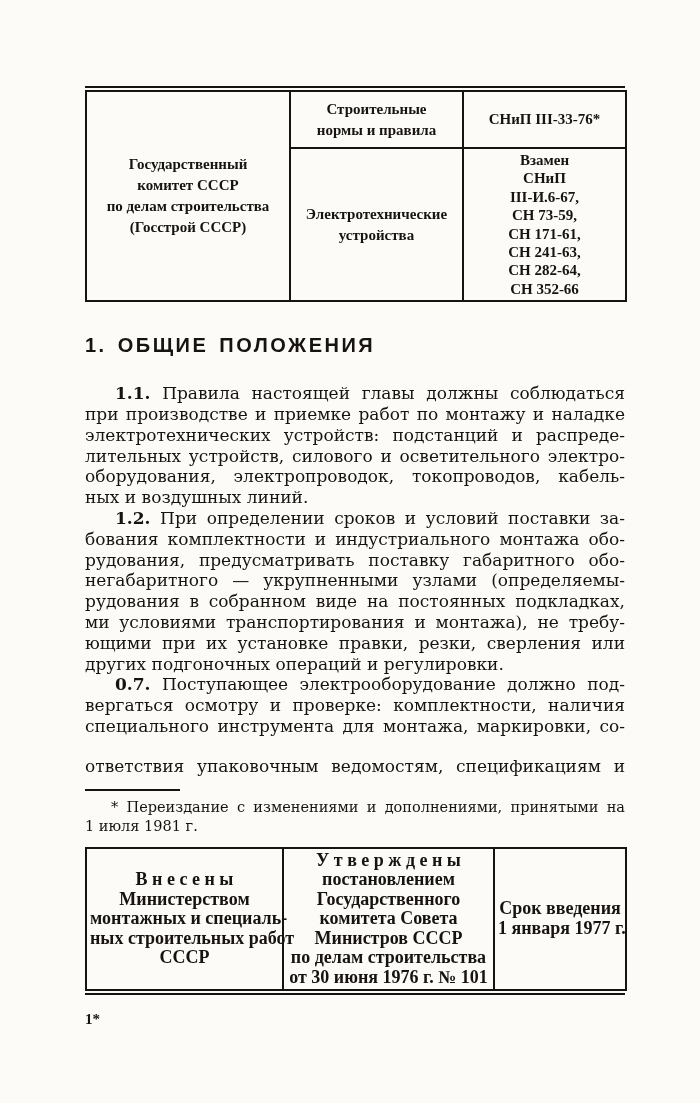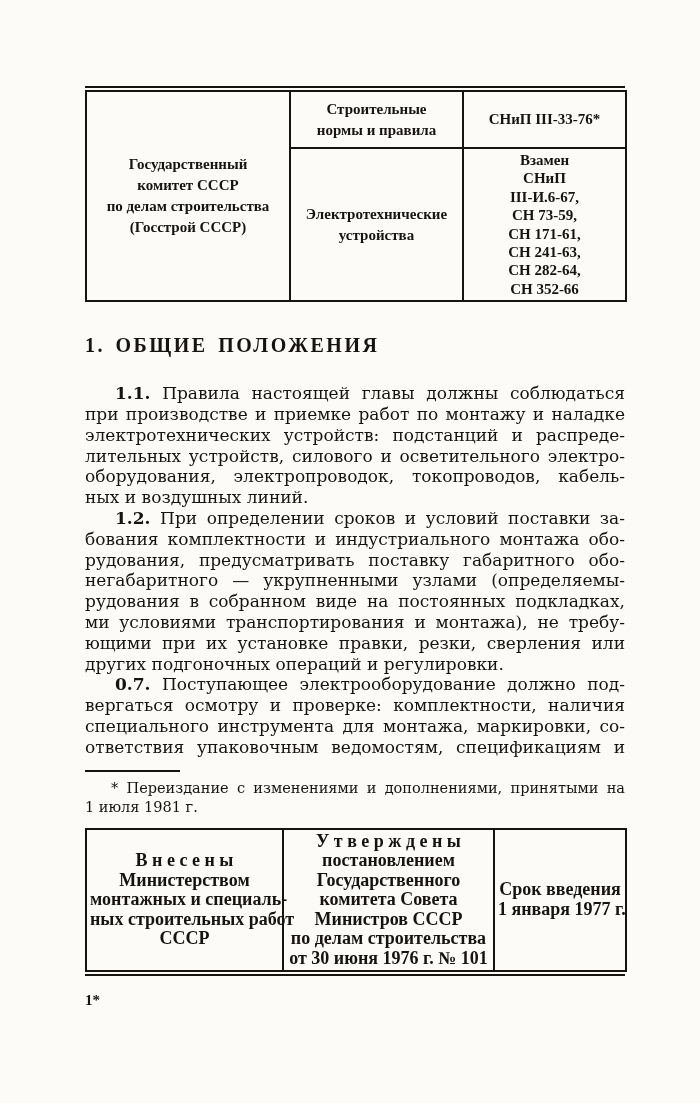--- a/index.html
+++ b/index.html
@@ -41,37 +41,37 @@
   .header-table td { font-size: 15px; }
   .header-table tr.row1 { height: 57px; }
   .header-table .ln { line-height: 21px; white-space: nowrap; }
   .header-table td.replaces-cell .ln { line-height: 18.4px; }
 
   .footer-table { height: 140px; margin-top: 11px; }
   .footer-table td { font-size: 18px; }
   .footer-table .ln { line-height: 19.5px; white-space: nowrap; }
 
   h1.section-heading {
-    font-family: Liberation Serif, serif;
+    font-family: Liberation Sans, sans-serif;
     font-size: 20px;
     font-weight: bold;
     letter-spacing: 2.5px;
     word-spacing: 3px;
     line-height: 24px;
     margin: 31px 0 0 0;
   }
   .body-text {
     margin-top: 26px;
     font-size: 17px;
     line-height: 20.8px;
   }
   .para .ln { text-align: justify; text-align-last: justify; }
   .para .ln:first-child { text-indent: 30px; }
   .para .ln:last-child { text-align-last: left; }
-  .para.cont .ln:last-child { text-align-last: justify; }
+  .para.cont .ln:last-child { text-align-last: justify; margin-top: 19px; }
   .para b { font-weight: bold; }
 
   .footnote-rule {
     width: 95px;
     height: 2px;
     background: #17130f;
     margin-top: 12px;
   }
   .footnote {
     margin-top: 7px;

